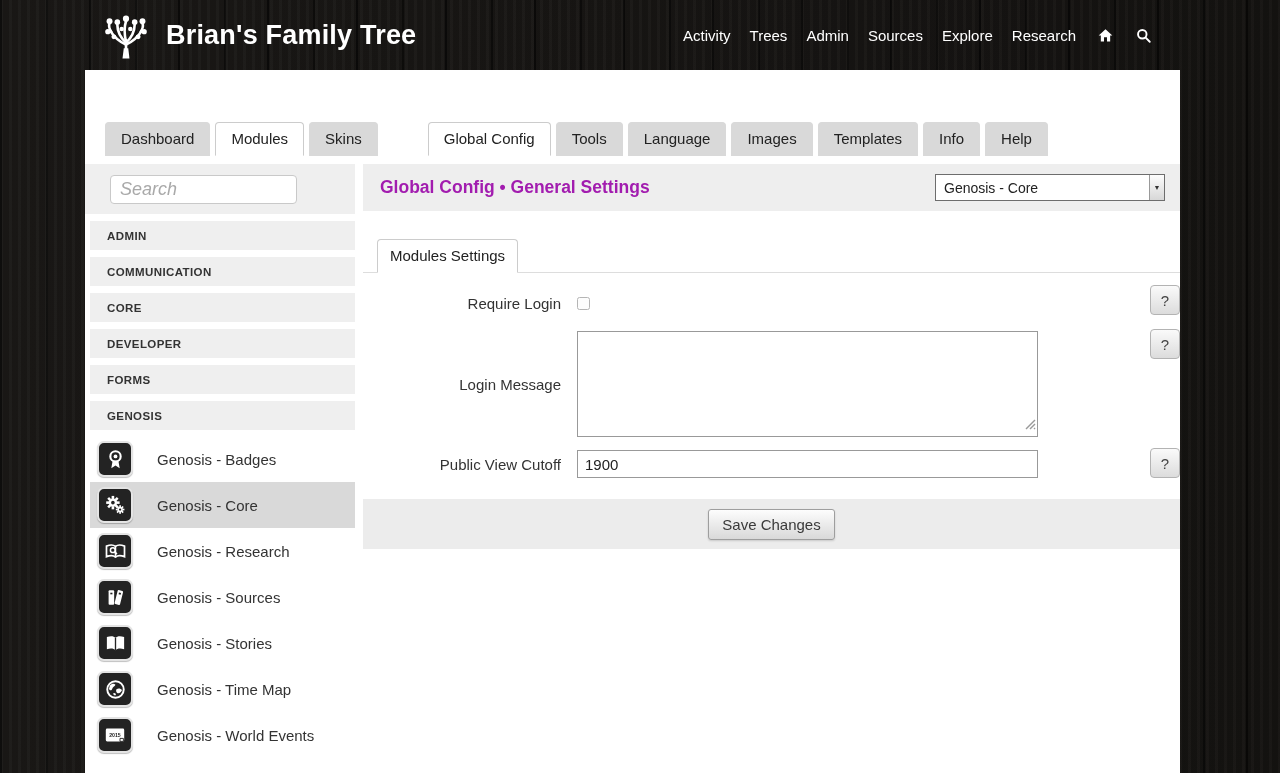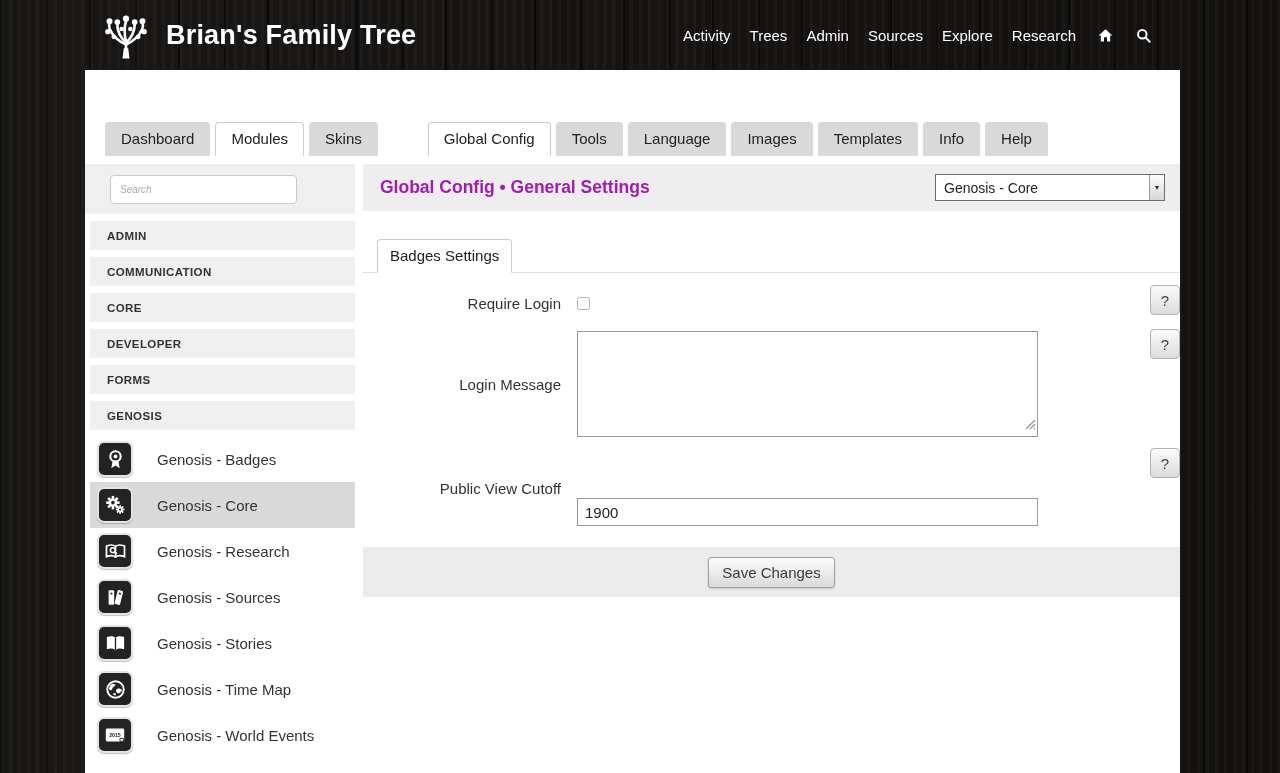--- a/index.html
+++ b/index.html
@@ -32,21 +32,21 @@
   .tab { background:#d9d9d9; border:1px solid #d9d9d9; border-bottom:none; border-radius:4px 4px 0 0;
          padding:7px 15px 8px; font-size:15px; color:#222; margin-right:5px; cursor:pointer; white-space:nowrap;margin-top:32px; }
   .tab.active { background:#fff; border:1px solid #ccc; border-bottom:1px solid #fff; }
 
   
   .body-row { display:flex; margin-top:8px; }
 
   
   .sidebar { width:270px; flex-shrink:0; }
   .search-block { background:#efefef; height:50px; padding:11px 0 0 25px; }
-  .search-input { width:187px; height:29px; border:1px solid #c9c9c9; border-radius:4px; padding:0 9px; font-size:10px; font-family:"Liberation Sans",sans-serif; color:#444; background:#fff; }
+  .search-input { width:187px; height:29px; border:1px solid #c9c9c9; border-radius:4px; padding:0 9px; font-size:18px; font-family:"Liberation Sans",sans-serif; color:#444; background:#fff; }
   .search-input::placeholder { color:#a9a9a9; font-style:italic; }
   .cat-row { margin:7px 0 0 5px; height:29px; background:#efefef; display:flex; align-items:center;
              padding-left:17px; font-size:11.5px; font-weight:bold; letter-spacing:0.4px; color:#333; cursor:pointer; }
   .module-list { margin-top:6px; }
   .module-item { height:46px; display:flex; align-items:center; padding-left:7px; margin-left:5px; cursor:pointer; }
   .module-item.selected { background:#d9d9d9; }
   .module-icon { width:36px; height:36px; background:#232323; border:2px solid #e4e4e4; border-radius:7px;
                  display:flex; align-items:center; justify-content:center; flex-shrink:0; box-shadow:0 1px 1px rgba(0,0,0,0.25); }
   .module-label { margin-left:24px; font-size:15px; color:#333; }
 
@@ -65,21 +65,21 @@
 
   .form-row { display:flex; align-items:center; }
   .flabel { width:214px; padding-right:16px; text-align:right; font-size:15px; color:#333; flex-shrink:0; }
   .row-require { margin-top:22px; }
   .checkbox { appearance:none; -webkit-appearance:none; width:13px; height:13px; border:1px solid #b5b5b5; border-radius:2.5px; background:#fdfdfd; cursor:pointer; }
   .row-message { margin-top:19px; }
   .ta-wrap { position:relative; width:461px; }
   .login-textarea { width:461px; height:106px; border:1px solid #999; resize:none; font-family:"Liberation Sans",sans-serif; font-size:15px; padding:6px 8px; display:block; }
   .resize-grip { position:absolute; right:2px; bottom:3px; }
   .row-cutoff { margin-top:13px; }
-  .cutoff-input { width:461px; height:28px; border:1px solid #999; font-size:15px; font-family:"Liberation Sans",sans-serif; padding:0 7px; color:#222;margin-top:48px; }
+  .cutoff-input { width:461px; height:28px; border:1px solid #999; font-size:15px; font-family:"Liberation Sans",sans-serif; padding:0 7px; color:#222; }
   .footer-bar { margin-top:21px; height:50px; background:#ececec; display:flex; align-items:center; justify-content:center; }
   .save-btn { padding:6px 13px; background:linear-gradient(#fdfdfd,#d9d9d9); border:1px solid #9e9e9e; border-radius:3px;
               font-size:15px; color:#3a3a3a; font-family:"Liberation Sans",sans-serif; cursor:pointer; box-shadow:0 1px 2px rgba(0,0,0,0.15); }
   .help-btn { position:absolute; right:0; width:30px; height:30px; background:linear-gradient(#fafafa,#dcdcdc);
               border:1px solid #b3b3b3; border-radius:4px; font-size:15px; color:#444; cursor:pointer; font-family:"Liberation Sans",sans-serif; }
   .help-1 { top:121px; } .help-2 { top:165px; } .help-3 { top:284px; }
 </style>
 </head>
 <body>
 
@@ -274,21 +274,21 @@
     <div class="main">
       <div class="panel-header">
         <span class="panel-title">Global Config • General Settings</span>
         <div class="module-select">
           <span>Genosis - Core</span>
           <span class="select-arrow">▼</span>
         </div>
       </div>
 
       <div class="subtab-row">
-        <span class="subtab">Badges Settings</span>
+        <span class="subtab">Modules Settings</span>
       </div>
 
       <div class="form-row row-require">
         <span class="flabel">Require Login</span>
         <input type="checkbox" class="checkbox" style="">
       </div>
 
       <div class="form-row row-message">
         <span class="flabel">Login Message</span>
         <span class="ta-wrap">

